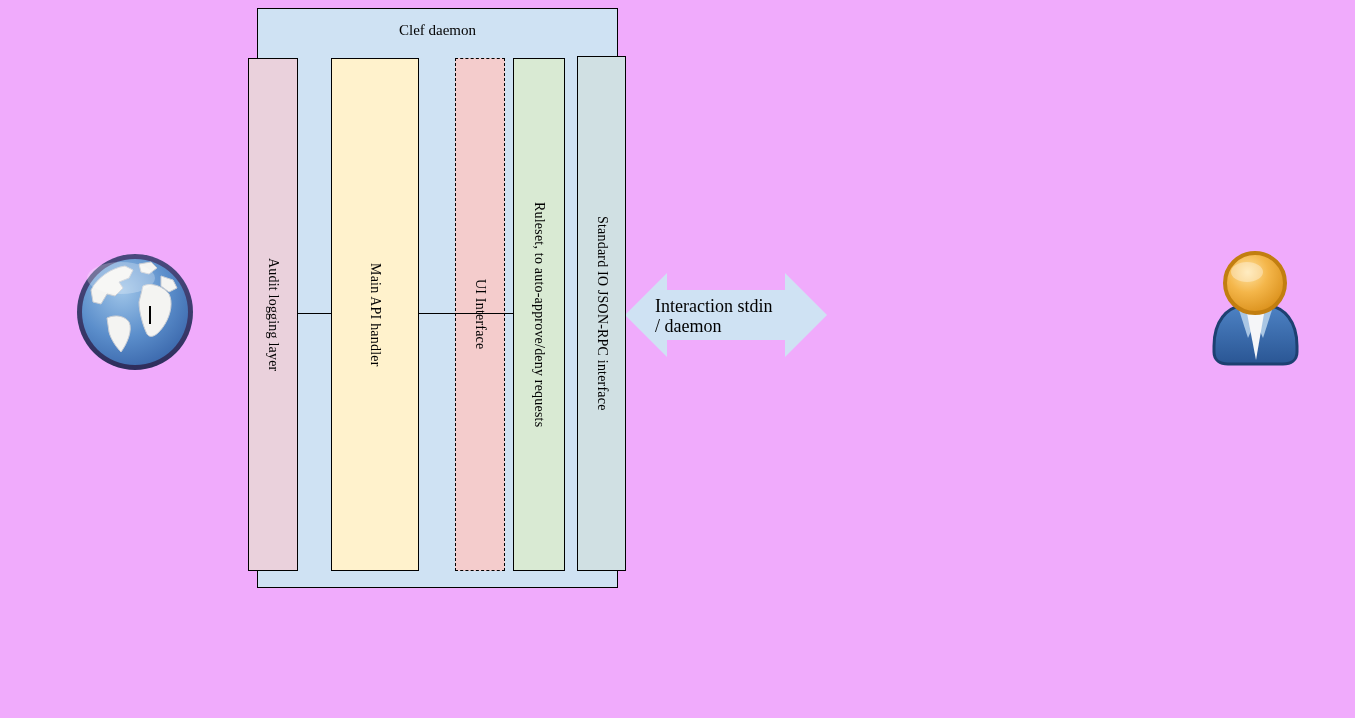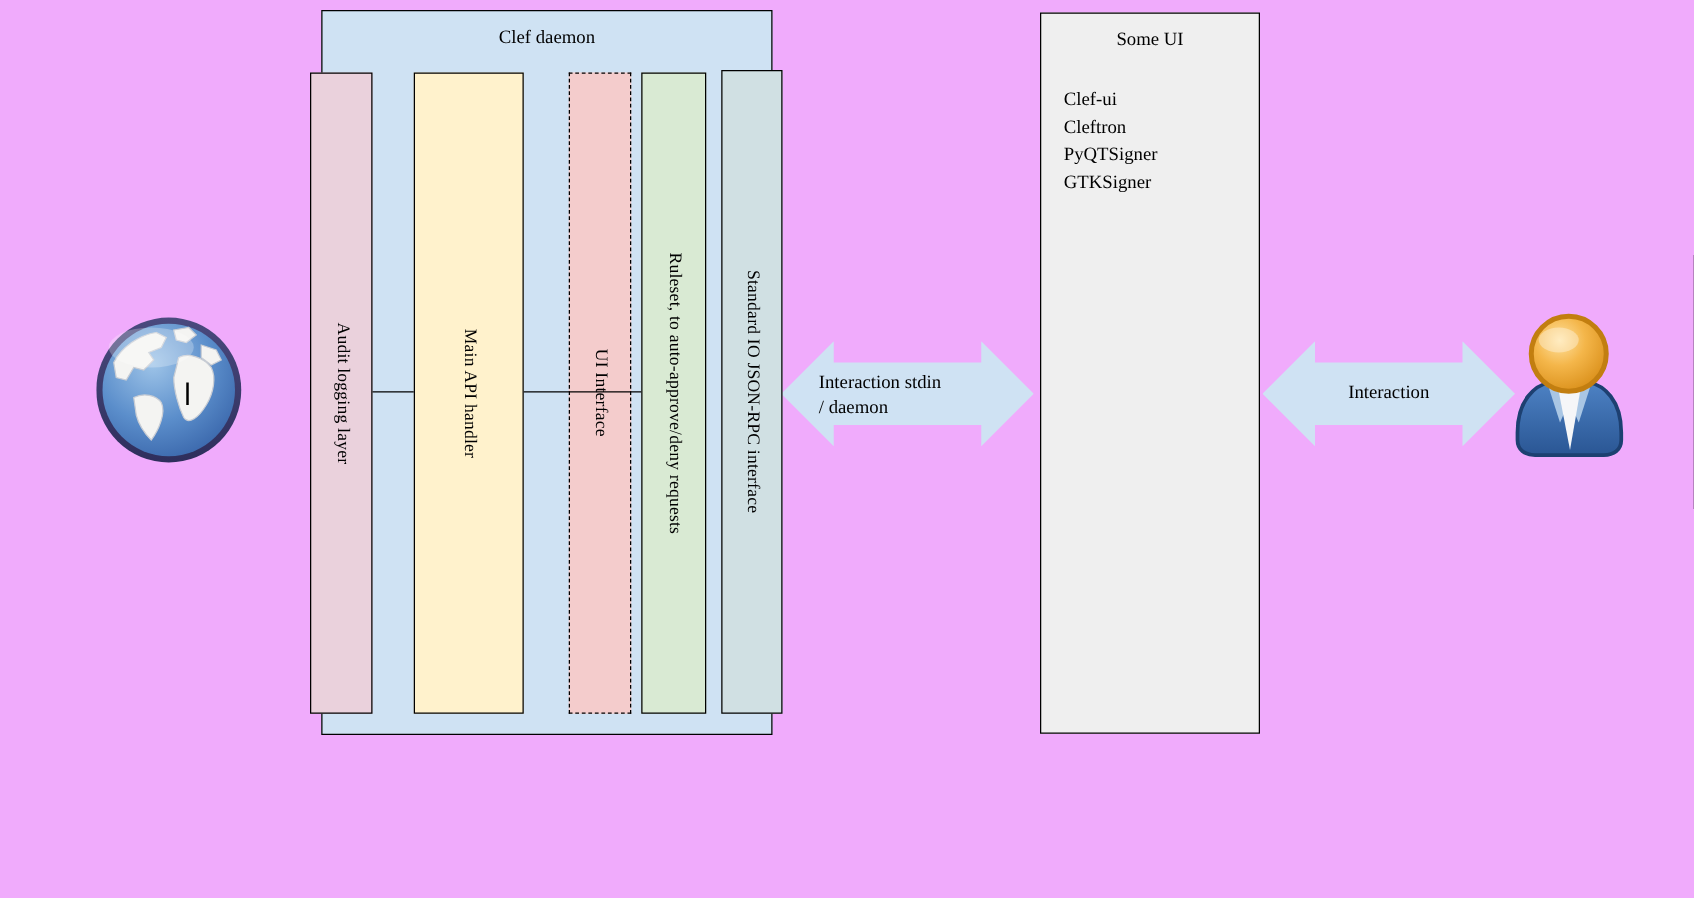--- a/index.html
+++ b/index.html
@@ -39,21 +39,21 @@
     position:absolute; left:18px; top:58px; right:8px;
     font-size:15px; line-height:22px; color:#000;
   }
   .someui-list div { white-space:nowrap; }
 
   .arrow { position:absolute; width:202px; height:84px; }
   .arrow-left  { left:625px;  top:273px; }
   .arrow-right { left:1010px; top:273px; }
   .arrow svg { position:absolute; left:0; top:0; }
   .arrow-text {
-    position:absolute; left:30px; top:23px; font-size:15px; line-height:20px;
+    position:absolute; left:30px; top:23px; font-size:18px; line-height:20px;
     color:#000; z-index:2;
   }
   .arrow-text-center {
     position:absolute; inset:0; display:flex; align-items:center; justify-content:center;
     font-size:15px; color:#000; z-index:2; padding-bottom:2px;
   }
 
   .globe-wrap  { position:absolute; left:77px;  top:252px; width:117px; height:120px; }
   .person-wrap { position:absolute; left:1206px; top:250px; width:99px;  height:120px; }
 </style>
@@ -121,36 +121,21 @@
   <div class="arrow arrow-left">
     <svg width="202" height="84" viewBox="0 0 202 84">
       <polygon points="0,42 42,0 42,17 160,17 160,0 202,42 160,84 160,67 42,67 42,84" fill="#cfe2f3"></polygon>
     </svg>
     <div class="arrow-text">
       <div>Interaction stdin</div>
       <div>/ daemon</div>
     </div>
   </div>
 
-  <div class="box someui-box">
-    <div class="box-title">Some UI</div>
-    <div class="someui-list">
-      <div>Clef-ui</div>
-      <div>Cleftron</div>
-      <div>PyQTSigner</div>
-      <div>GTKSigner</div>
-    </div>
-  </div>
 
-  <div class="arrow arrow-right">
-    <svg width="202" height="84" viewBox="0 0 202 84">
-      <polygon points="0,42 42,0 42,17 160,17 160,0 202,42 160,84 160,67 42,67 42,84" fill="#cfe2f3"></polygon>
-    </svg>
-    <div class="arrow-text-center">Interaction</div>
-  </div>
 
   <div class="person-wrap">
     <svg width="99" height="120" viewBox="0 0 99 120">
       <defs>
         <linearGradient id="bodyg" x1="0" y1="0" x2="0" y2="1">
           <stop offset="0%" stop-color="#4d82c4"></stop>
           <stop offset="100%" stop-color="#2a5694"></stop>
         </linearGradient>
         <radialGradient id="headg" cx="38%" cy="32%" r="75%">
           <stop offset="0%" stop-color="#ffe2a0"></stop>

